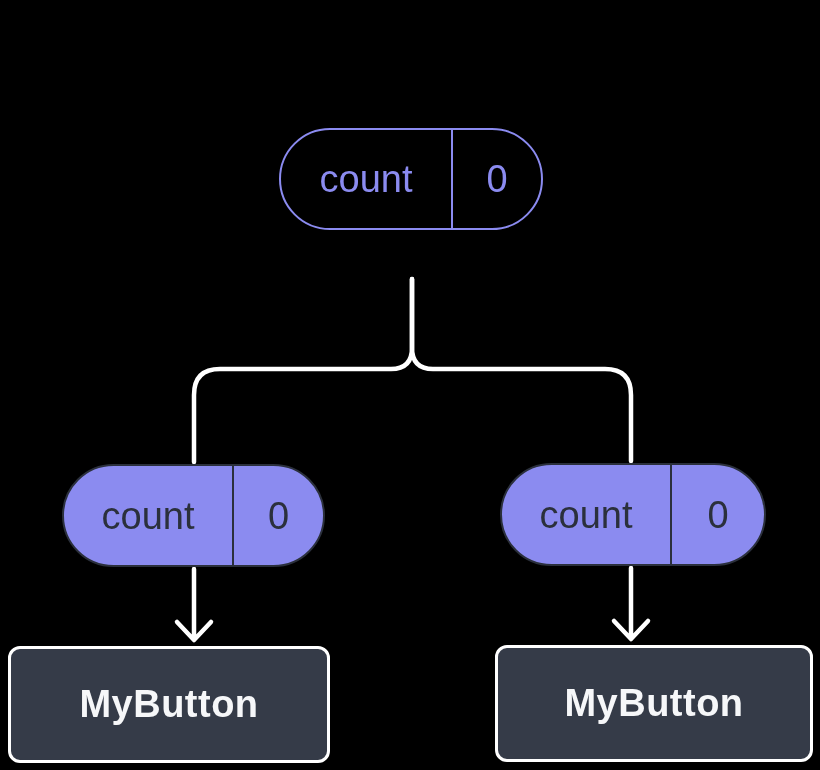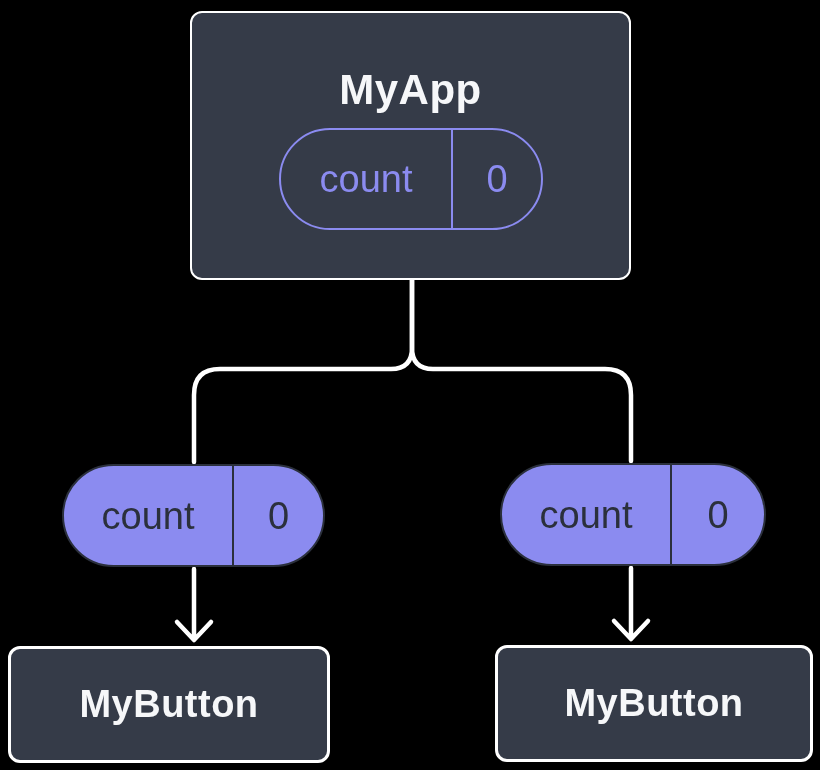--- a/index.html
+++ b/index.html
@@ -101,23 +101,20 @@
 
 <div class="stage">
 
   <svg class="edges" viewBox="0 0 820 770" xmlns="http://www.w3.org/2000/svg">
     <path d="M412 279 L412 348 Q412 369 391 369 L220 369 Q194 369 194 395 L194 462"></path>
     <path d="M412 279 L412 348 Q412 369 433 369 L605 369 Q631 369 631 395 L631 461"></path>
     <path d="M194 569 L194 639 M177 622 L194 640 L211 622"></path>
     <path d="M631 568 L631 638 M614 621 L631 639 L648 621"></path>
   </svg>
 
-  <div class="card root-card">
-    <div class="root-title">MyApp</div>
-  </div>
 
   <div class="pill pill-outline">
     <div class="cell cell-label">count</div>
     <div class="cell cell-value">0</div>
   </div>
 
   <div class="pill pill-filled pill-left">
     <div class="cell cell-label">count</div>
     <div class="cell cell-value">0</div>
   </div>

